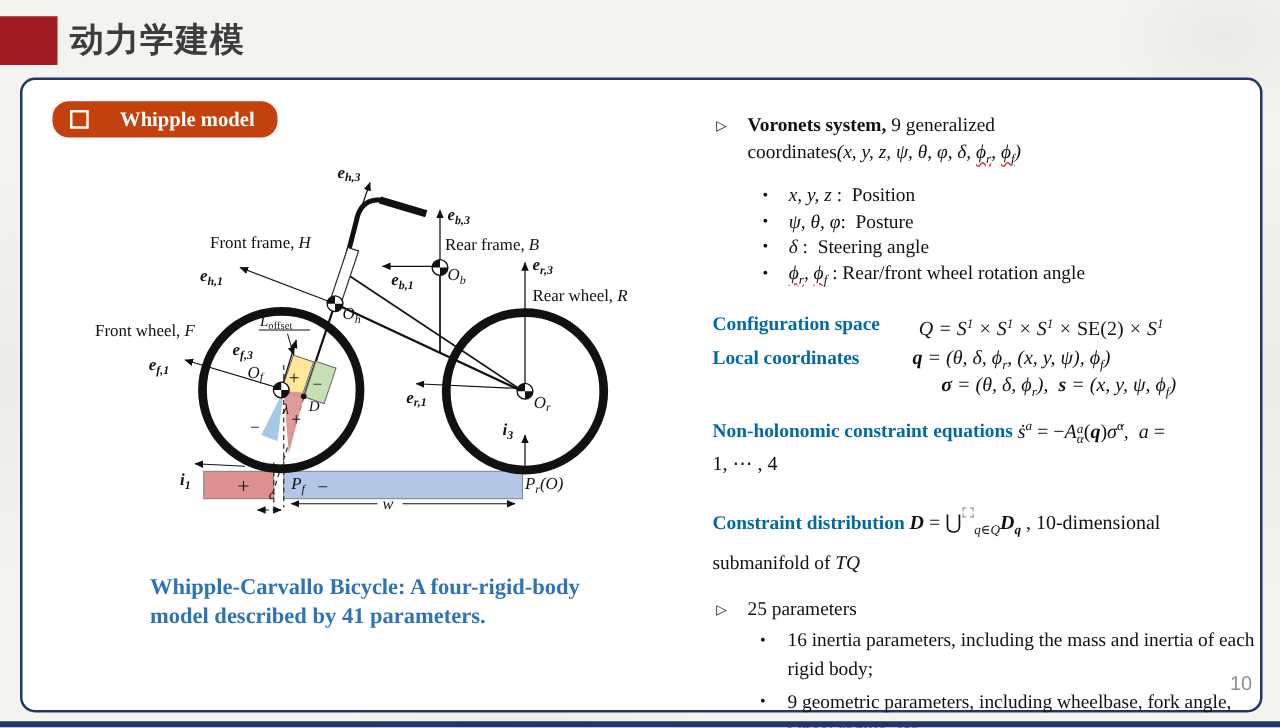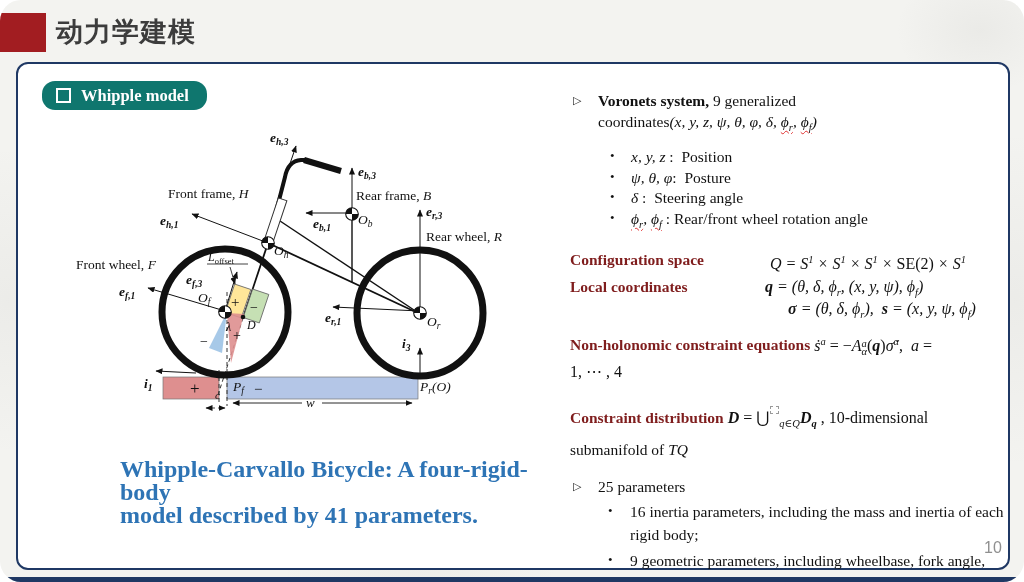--- a/index.html
+++ b/index.html
@@ -1,68 +1,68 @@
 <!DOCTYPE html>
 <html><head>
 <meta charset="utf-8">
 <style>
   html,body{margin:0;padding:0;}
   .slide{position:relative;width:1024px;height:582px;background:#f3f3f0;overflow:hidden;
-         font-family:"Liberation Sans","DejaVu Sans",sans-serif;border-radius:21px;}
+         font-family:"Liberation Sans","DejaVu Sans",sans-serif;}
   .watermark{position:absolute;inset:0;pointer-events:none;
     background:
       radial-gradient(140px 220px at 8px 300px, rgba(120,120,115,.06), transparent 70%),
       radial-gradient(160px 240px at 1015px 300px, rgba(120,120,115,.06), transparent 70%),
       radial-gradient(120px 90px at 980px 30px, rgba(120,120,115,.07), transparent 70%),
       radial-gradient(200px 120px at 420px 560px, rgba(120,120,115,.05), transparent 70%);}
   
   .hdr-block{position:absolute;left:0;top:13px;width:46px;height:39px;background:#a21d21;}
   .hdr-title{position:absolute;left:56px;top:14px;font-size:27px;font-weight:bold;color:#3c3c3c;
              font-family:"DejaVu Sans","Liberation Sans",sans-serif;letter-spacing:1px;}
   
   .mainbox{position:absolute;left:16px;top:62px;width:990px;height:504px;background:#fff;
            border:2px solid #1f3864;border-radius:12px;}
   .bottombar{position:absolute;left:0;bottom:0;width:1024px;height:5px;background:#1f3864;}
   .pagenum{position:absolute;left:984px;top:539px;font-size:16px;color:#8f8f8f;}
   
   .badge{position:absolute;left:42px;top:81px;height:29px;display:flex;align-items:center;
-         background:#0f766e;border-radius:13px;padding:0 18px 0 14px;}
+         background:#c2410c;border-radius:13px;padding:0 18px 0 14px;gap:15px;}
   .badge .sq{width:11px;height:11px;border:2.5px solid #fff;margin-right:10px;}
   .badge .lbl{color:#fff;font-weight:bold;font-size:16.5px;font-family:"Liberation Serif","DejaVu Serif",serif;}
   
   .caption{position:absolute;left:120px;top:458px;width:420px;font-family:"Liberation Serif","DejaVu Serif",serif;
-           font-weight:bold;font-size:24px;line-height:23px;color:#2e74b5;}
+           font-weight:bold;font-size:18px;line-height:23px;color:#2e74b5;}
   
   .diag{position:absolute;left:56px;top:106px;}
   .diag text{font-family:"Liberation Serif","DejaVu Serif",serif;fill:#111;}
   .dword{font-size:13.5px;}
   .dit{font-style:italic;}
   .vec{font-size:13.5px;font-style:italic;font-weight:bold;}
   .vsub{font-size:9.5px;font-style:italic;font-weight:bold;}
   .psub{font-size:9.5px;font-style:italic;}
   
   .rightcol{position:absolute;left:570px;top:90px;width:438px;color:#111;
             font-family:"Liberation Serif","DejaVu Serif","DejaVu Sans",serif;font-size:15.5px;line-height:21px;}
   .m{font-style:italic;}
   .bm{font-style:italic;font-weight:bold;}
-  .redlbl{color:#7f1d1d;font-weight:bold;}
+  .redlbl{color:#0369a1;font-weight:bold;}
   .sep{white-space:pre;}
   sub{font-size:10.5px;font-style:italic;}
   sup{font-size:10.5px;font-style:italic;}
   .sp{text-decoration:underline;text-decoration-style:wavy;text-decoration-color:#e03030;
       text-decoration-thickness:1px;text-underline-offset:3px;}
   .p1{position:relative;padding-left:28px;}
   .p1 .mk{position:absolute;left:3px;top:0px;font-size:11px;font-family:"DejaVu Sans",sans-serif;}
   .b1bold{font-weight:bold;margin-top:30px;}
   .subul{margin:9px 0 0 40px;line-height:20.5px;}
   .subul .row{position:relative;padding-left:21px;}
   .subul .dot{position:absolute;left:0;top:-1px;font-size:13px;}
   .cfg-row{position:relative;margin-top:14px;height:22px;}
   .cfg-row .flb{position:absolute;left:0;top:0;}
-  .cfg-f{position:absolute;top:0;font-size:16px;margin-left:35px;}
+  .cfg-f{position:absolute;top:0;font-size:16px;}
   .loc-rows{position:relative;height:44px;margin-top:3px;}
   .nh{margin-top:10px;line-height:26px;font-size:15.5px;}
   .nh .fm{font-size:16px;white-space:nowrap;}
   .stk{display:inline-block;vertical-align:-4px;line-height:8px;font-size:10.5px;font-style:italic;text-align:left;}
   .cal{font-style:italic;font-weight:600;}
   .uni{font-family:"DejaVu Sans",sans-serif;font-style:normal;}
   .dashbox{display:inline-block;width:7px;height:6px;border:1px dashed #9a9a9a;
            position:relative;top:-9px;margin:0 0 0 1px;}
   .params{margin-top:13px;}
   .params .ttl{position:relative;padding-left:28px;}

